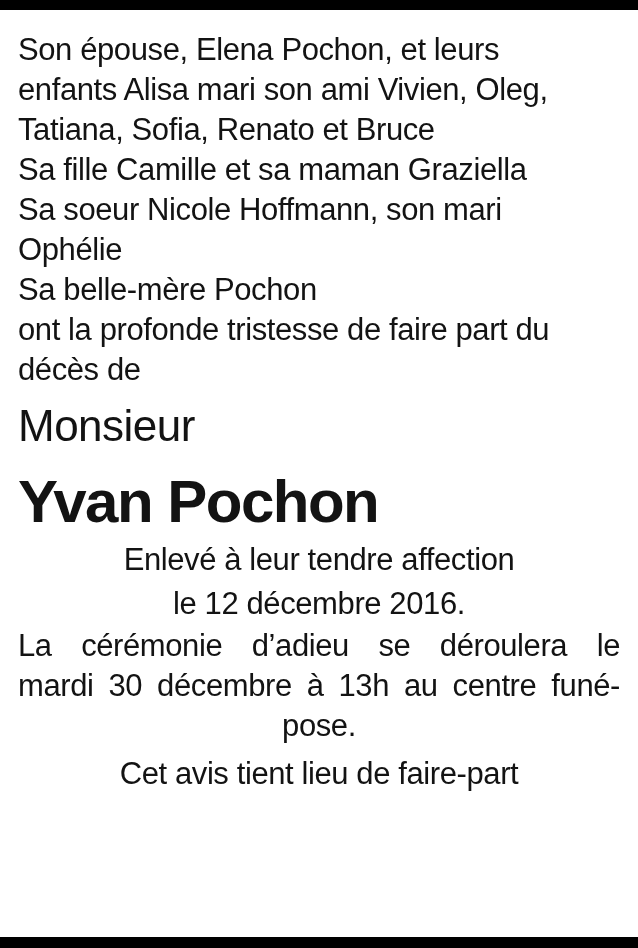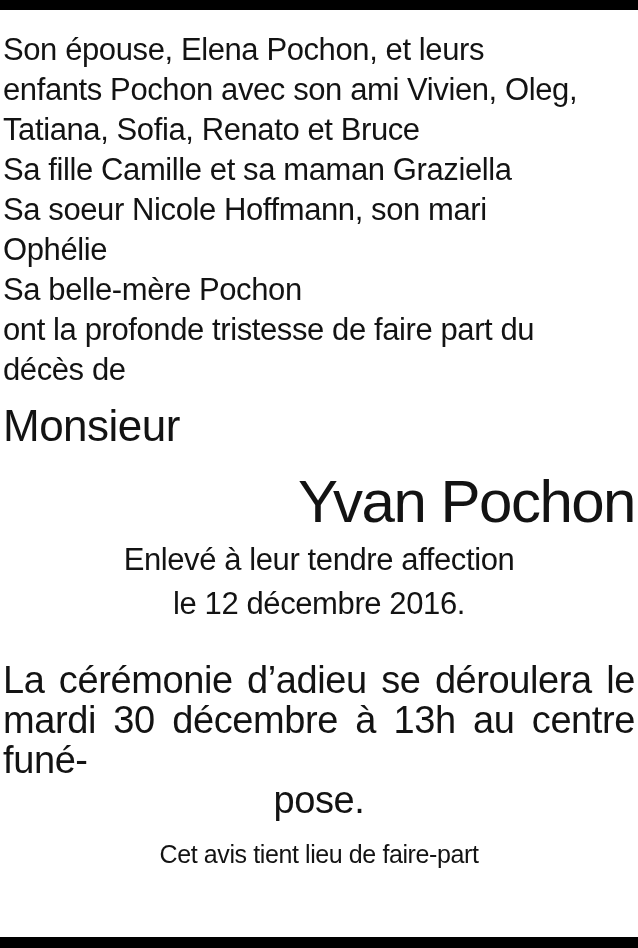--- a/index.html
+++ b/index.html
@@ -22,84 +22,83 @@
     background: #000000;
   }
   .bar-top { top: 0; height: 10px; }
   .bar-bottom { bottom: 0; height: 11px; }
 
   .content {
     position: absolute;
     top: 10px;
     left: 0;
     right: 0;
-    padding: 0 3px;
+    padding: 0 18px;
   }
 
   .intro {
     margin-top: 20px;
     font-size: 31px;
     line-height: 40px;
     letter-spacing: -0.4px;
     text-align: left;
   }
   .intro .line { white-space: nowrap; }
 
   .title-line {
     margin-top: 8px;
     text-align: left;
     font-size: 44px;
     line-height: 56px;
     letter-spacing: -0.5px;
   }
   .name-line {
     margin-top: 12px;
-    text-align: right;
+    text-align: left;
     font-size: 60px;
-    font-weight: normal;
+    font-weight: bold;
     line-height: 72px;
     letter-spacing: -1.5px;
   }
   .affection {
     text-align: center;
     font-size: 31px;
     line-height: 44px;
     letter-spacing: -0.4px;
   }
   .ceremony {
-    margin-top: 34px;
-    font-size: 38px;
+    font-size: 31px;
     line-height: 40px;
     letter-spacing: -0.4px;
   }
   .ceremony .jline {
     text-align: justify;
     text-align-last: justify;
   }
   .ceremony .lastline {
     text-align: center;
   }
   .footer-line {
-    margin-top: 14px;
+    margin-top: 8px;
     text-align: center;
-    font-size: 25px;
+    font-size: 31px;
     line-height: 40px;
     letter-spacing: -0.4px;
   }
 </style>
 </head>
 <body>
 
 <div class="bar bar-top"></div>
 
 <div class="content">
 
   <div class="intro">
     <div class="line">Son épouse, Elena Pochon, et leurs</div>
-    <div class="line">enfants Pochon avec son ami Vivien, Oleg,</div>
+    <div class="line">enfants Alisa mari son ami Vivien, Oleg,</div>
     <div class="line">Tatiana, Sofia, Renato et Bruce</div>
     <div class="line">Sa fille Camille et sa maman Graziella</div>
     <div class="line">Sa soeur Nicole Hoffmann, son mari</div>
     <div class="line">Ophélie</div>
     <div class="line">Sa belle-mère Pochon</div>
     <div class="line">ont la profonde tristesse de faire part du</div>
     <div class="line">décès de</div>
   </div>
 
   <div class="title-line">Monsieur</div>

